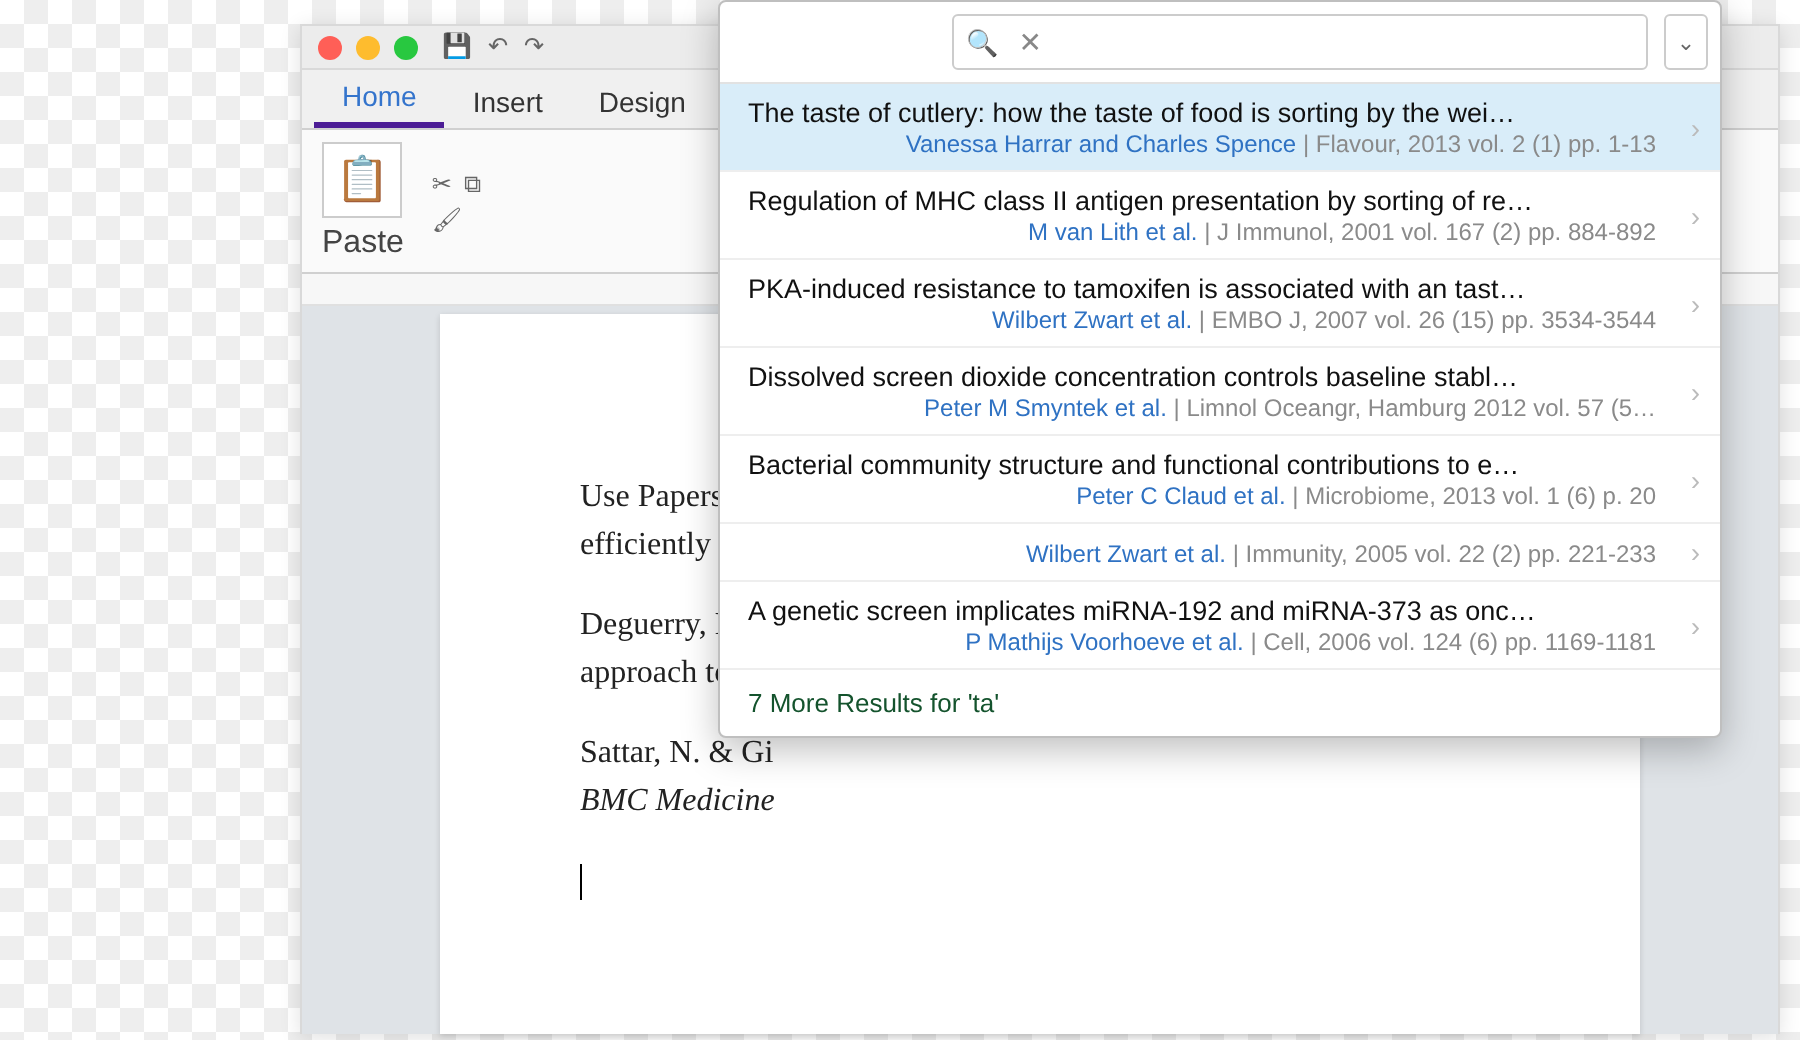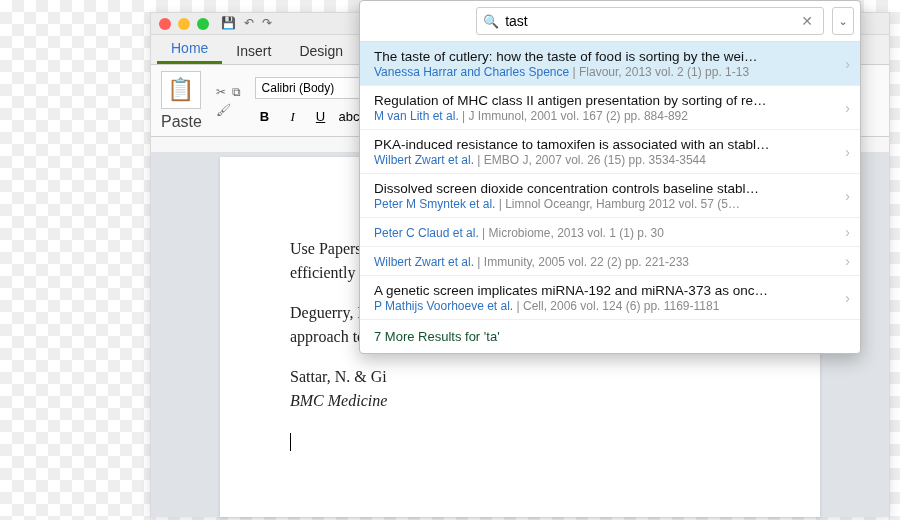--- a/index.html
+++ b/index.html
@@ -21,21 +21,21 @@
     position: absolute; left: 150px; top: 12px; width: 740px; height: 505px;
     background: #f6f6f6; border: 1px solid #d9d9d9; border-bottom: none;
     box-shadow: 0 2px 10px rgba(0,0,0,.12);
   }
   .titlebar { height: 22px; display:flex; align-items:center; padding-left:8px; gap:7px; background:#ececec; border-bottom:1px solid #d9d9d9;}
   .tl-dot { width:12px; height:12px; border-radius:50%; }
   .tl-red{background:#ff5f57}.tl-yellow{background:#febc2e}.tl-green{background:#28c840}
   .qat { position:absolute; top:3px; left:70px; display:flex; gap:8px; font-size:12px; color:#666; }
   .tabs { height:30px; display:flex; align-items:end; padding-left:6px; background:#f0f0f0; border-bottom:1px solid #d0d0d0;}
   .tab { padding:6px 14px 5px; font-size:14px; color:#333; cursor:pointer; }
-  .tab.active { color:#3474cc; border-bottom:3px solid #4d7c0f; font-weight:500; }
+  .tab.active { color:#3474cc; border-bottom:3px solid #4c1d95; font-weight:500; }
   .ribbon { height:72px; border-bottom:1px solid #d0d0d0; background:#fafafa; display:flex; align-items:center; padding:6px 10px; gap:14px;}
   .group { display:flex; flex-direction:column; align-items:center; gap:4px; }
   .paste-box { width:40px; height:38px; background:#fff; border:1px solid #ccc; display:flex; align-items:center; justify-content:center; font-size:22px; }
   .paste-label { font-size:16px; color:#444; }
   .mini-icons { display:flex; gap:6px; font-size:12px; color:#666; }
   .font-box { width:110px; height:22px; background:#fff; border:1px solid #ccc; font-size:12px; padding:2px 6px; display:flex; align-items:center; }
   .fmts { display:flex; gap:8px; font-size:13px; margin-top:6px; }
   .fmt { width:20px; text-align:center; cursor:pointer; }
   .ruler { height:16px; background:#f7f7f7; border-bottom:1px solid #e0e0e0; }
   .doc { background:#dfe3e7; height: calc(100% - 22px - 30px - 72px - 16px); display:flex; justify-content:center; padding-top:4px;}
@@ -58,21 +58,21 @@
   .thumb-box .tdot { width:8px; height:20px; border-radius:4px; }
   .search-wrap { flex:1; display:flex; align-items:center; height:28px; border:1px solid #ccc; border-radius:3px; padding:0 6px; background:#fff; margin-left:108px; }
   .search-wrap input { flex:1; border:none; outline:none; font-size:14px; height:24px; font-family:inherit; }
   .search-ico { font-size:13px; color:#888; margin-right:6px; }
   .clear-ico { font-size:14px; color:#888; cursor:pointer; padding:0 4px; }
   .drop-ico { width:22px; height:28px; border:1px solid #ccc; border-radius:3px; display:flex; align-items:center; justify-content:center; font-size:11px; color:#666; cursor:pointer; }
   .results { max-height: 370px; overflow:hidden; }
   .result { padding:7px 14px 6px 14px; border-bottom:1px solid #eee; position:relative; cursor:pointer; }
   .result.sel { background:#d9edf9; }
   .r-title { font-size:13.5px; color:#111; white-space:nowrap; overflow:hidden; text-overflow:ellipsis; margin-right:18px; }
-  .r-meta { font-size:12px; color:#8a8a8a; white-space:nowrap; overflow:hidden; text-overflow:ellipsis; margin-right:18px; padding-top:1px; }
+  .r-meta { font-size:12px; color:#8a8a8a; white-space:nowrap; overflow:hidden; text-overflow:ellipsis; margin-right:18px; padding-top:1px;text-align:right; }
   .r-auth { color:#2f72c3; }
   .r-chev { position:absolute; right:10px; top:50%; transform:translateY(-50%); color:#bbb; font-size:14px; }
   .more { padding:9px 14px; font-size:13px; color:#14532d; }
   .text-cursor::after { content:""; border-right:1px solid #333; margin-left:1px; animation: blink 1s steps(1) infinite; }
   @keyframes blink { 50% { border-color: transparent; } }
 </style>
 </head>
 <body>
 
 <div class="word-window">
@@ -98,29 +98,20 @@
       <div class="paste-box">📋</div>
       <div class="paste-label">Paste</div>
     </div>
     <div class="group" style="align-items:flex-start">
       <div class="mini-icons">
         <span>✂</span>
         <span>⧉</span>
       </div>
       <div class="mini-icons">
         <span>🖌</span>
-      </div>
-    </div>
-    <div class="group" style="align-items:flex-start">
-      <div class="font-box">Calibri (Body)</div>
-      <div class="fmts">
-        <span class="fmt" style="font-weight:bold">B</span>
-        <span class="fmt" style="font-style:italic;font-family:serif">I</span>
-        <span class="fmt" style="text-decoration:underline">U</span>
-        <span class="fmt">abc</span>
       </div>
     </div>
   </div>
 
   <div class="ruler"></div>
 
   <div class="doc">
     <div class="page">
       <p><span>Use Papers an</span><br>
          <span>efficiently (Na</span></p>
@@ -150,51 +141,51 @@
     <span style="width:14px;height:14px;border-radius:50%;background:#e7b56a"></span>
     <span style="width:14px;height:14px;border-radius:50%;background:#c8a6d8"></span>
   </div>
   <div style="height:34px;background:repeating-linear-gradient(#ccc 0 1px, transparent 1px 4px)"></div>
 </div>
 
 <div class="popover">
   <div class="pop-head">
     <div class="search-wrap">
       <span class="search-ico">🔍</span>
-      <input type="text" class="text-cursor" value="tast" style="">
       <span class="clear-ico">✕</span>
     </div>
     <div class="drop-ico">
       <span>⌄</span>
     </div>
   </div>
 
   <div class="results" id="results">
       <div class="result sel">
         <div class="r-title">The taste of cutlery: how the taste of food is sorting by the wei…</div>
         <div class="r-meta"><span class="r-auth">Vanessa Harrar and Charles Spence </span><span>| Flavour, 2013 vol. 2 (1) pp. 1-13</span></div>
         <span class="r-chev">›</span>
       </div>
       <div class="result">
         <div class="r-title">Regulation of MHC class II antigen presentation by sorting of re…</div>
         <div class="r-meta"><span class="r-auth">M van Lith et al. </span><span>| J Immunol, 2001 vol. 167 (2) pp. 884-892</span></div>
         <span class="r-chev">›</span>
       </div>
       <div class="result">
-        <div class="r-title">PKA-induced resistance to tamoxifen is associated with an stabl…</div>
+        <div class="r-title">PKA-induced resistance to tamoxifen is associated with an tast…</div>
         <div class="r-meta"><span class="r-auth">Wilbert Zwart et al. </span><span>| EMBO J, 2007 vol. 26 (15) pp. 3534-3544</span></div>
         <span class="r-chev">›</span>
       </div>
       <div class="result">
         <div class="r-title">Dissolved screen dioxide concentration controls baseline stabl…</div>
         <div class="r-meta"><span class="r-auth">Peter M Smyntek et al. </span><span>| Limnol Oceangr, Hamburg 2012 vol. 57 (5…</span></div>
         <span class="r-chev">›</span>
       </div>
       <div class="result">
-        <div class="r-meta"><span class="r-auth">Peter C Claud et al. </span><span>| Microbiome, 2013 vol. 1 (1) p. 30</span></div>
+        <div class="r-title">Bacterial community structure and functional contributions to e…</div>
+        <div class="r-meta"><span class="r-auth">Peter C Claud et al. </span><span>| Microbiome, 2013 vol. 1 (6) p. 20</span></div>
         <span class="r-chev">›</span>
       </div>
       <div class="result">
         <div class="r-meta"><span class="r-auth">Wilbert Zwart et al. </span><span>| Immunity, 2005 vol. 22 (2) pp. 221-233</span></div>
         <span class="r-chev">›</span>
       </div>
       <div class="result">
         <div class="r-title">A genetic screen implicates miRNA-192 and miRNA-373 as onc…</div>
         <div class="r-meta"><span class="r-auth">P Mathijs Voorhoeve et al. </span><span>| Cell, 2006 vol. 124 (6) pp. 1169-1181</span></div>
         <span class="r-chev">›</span>

